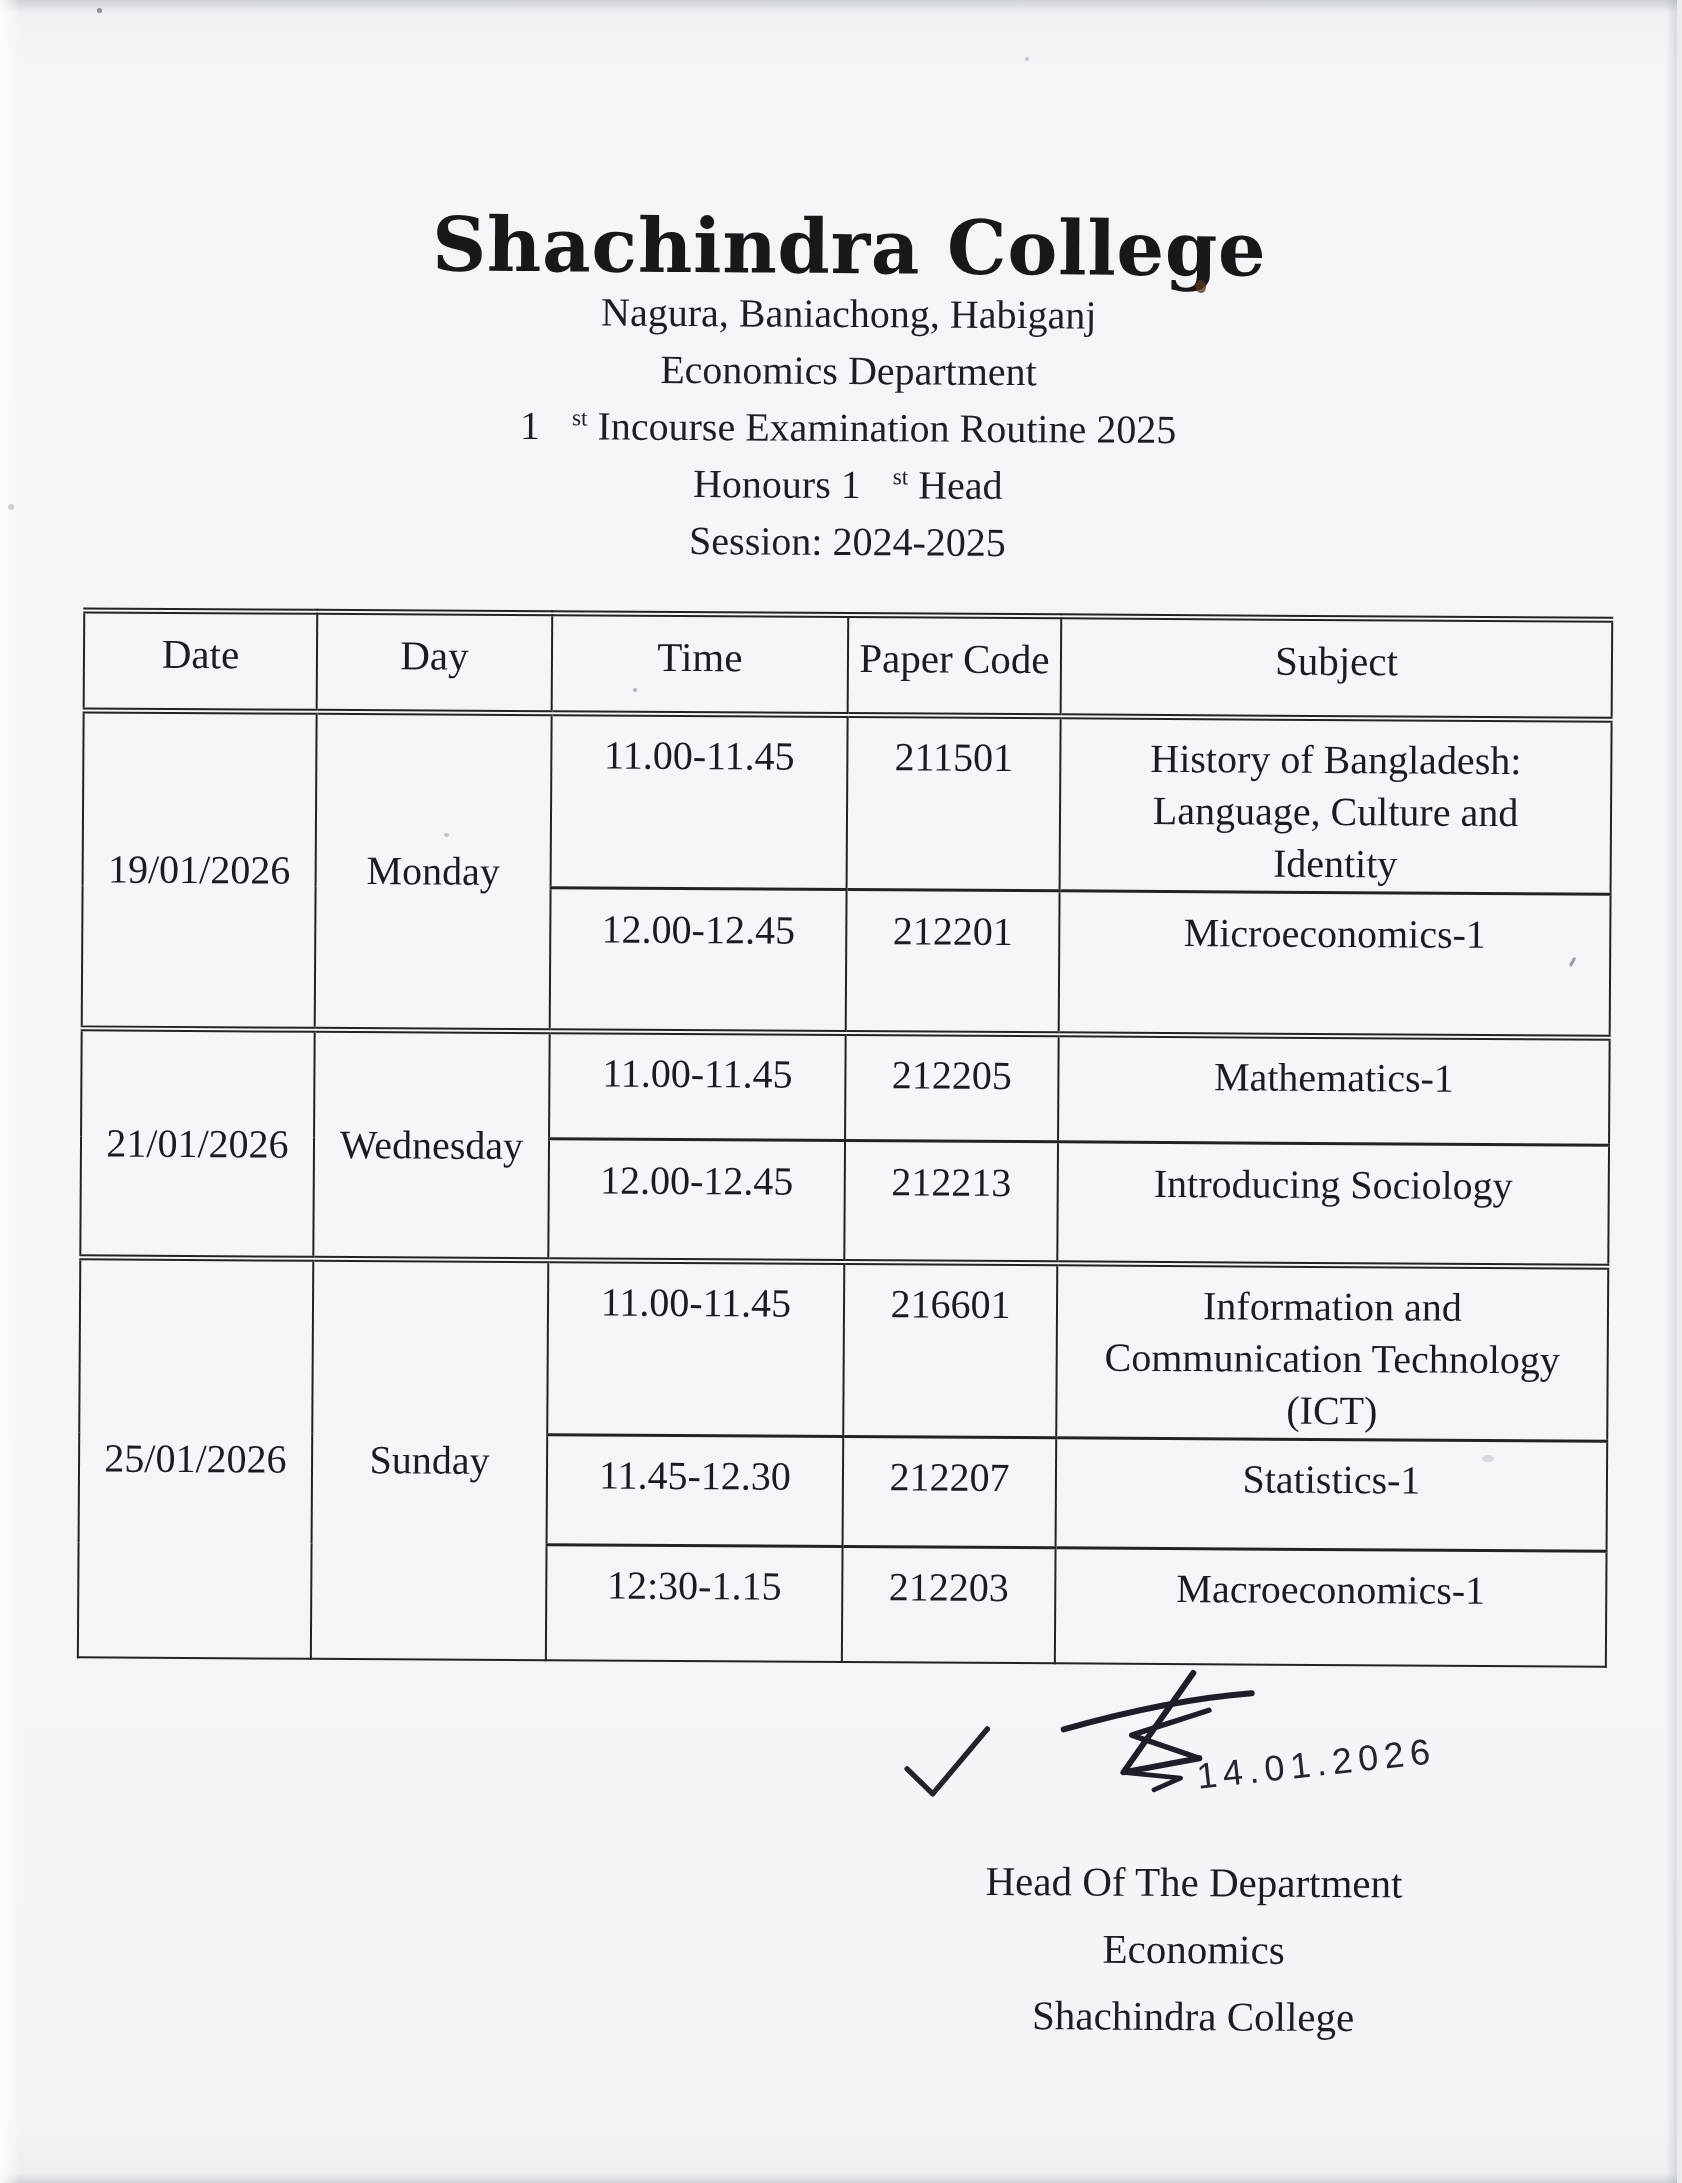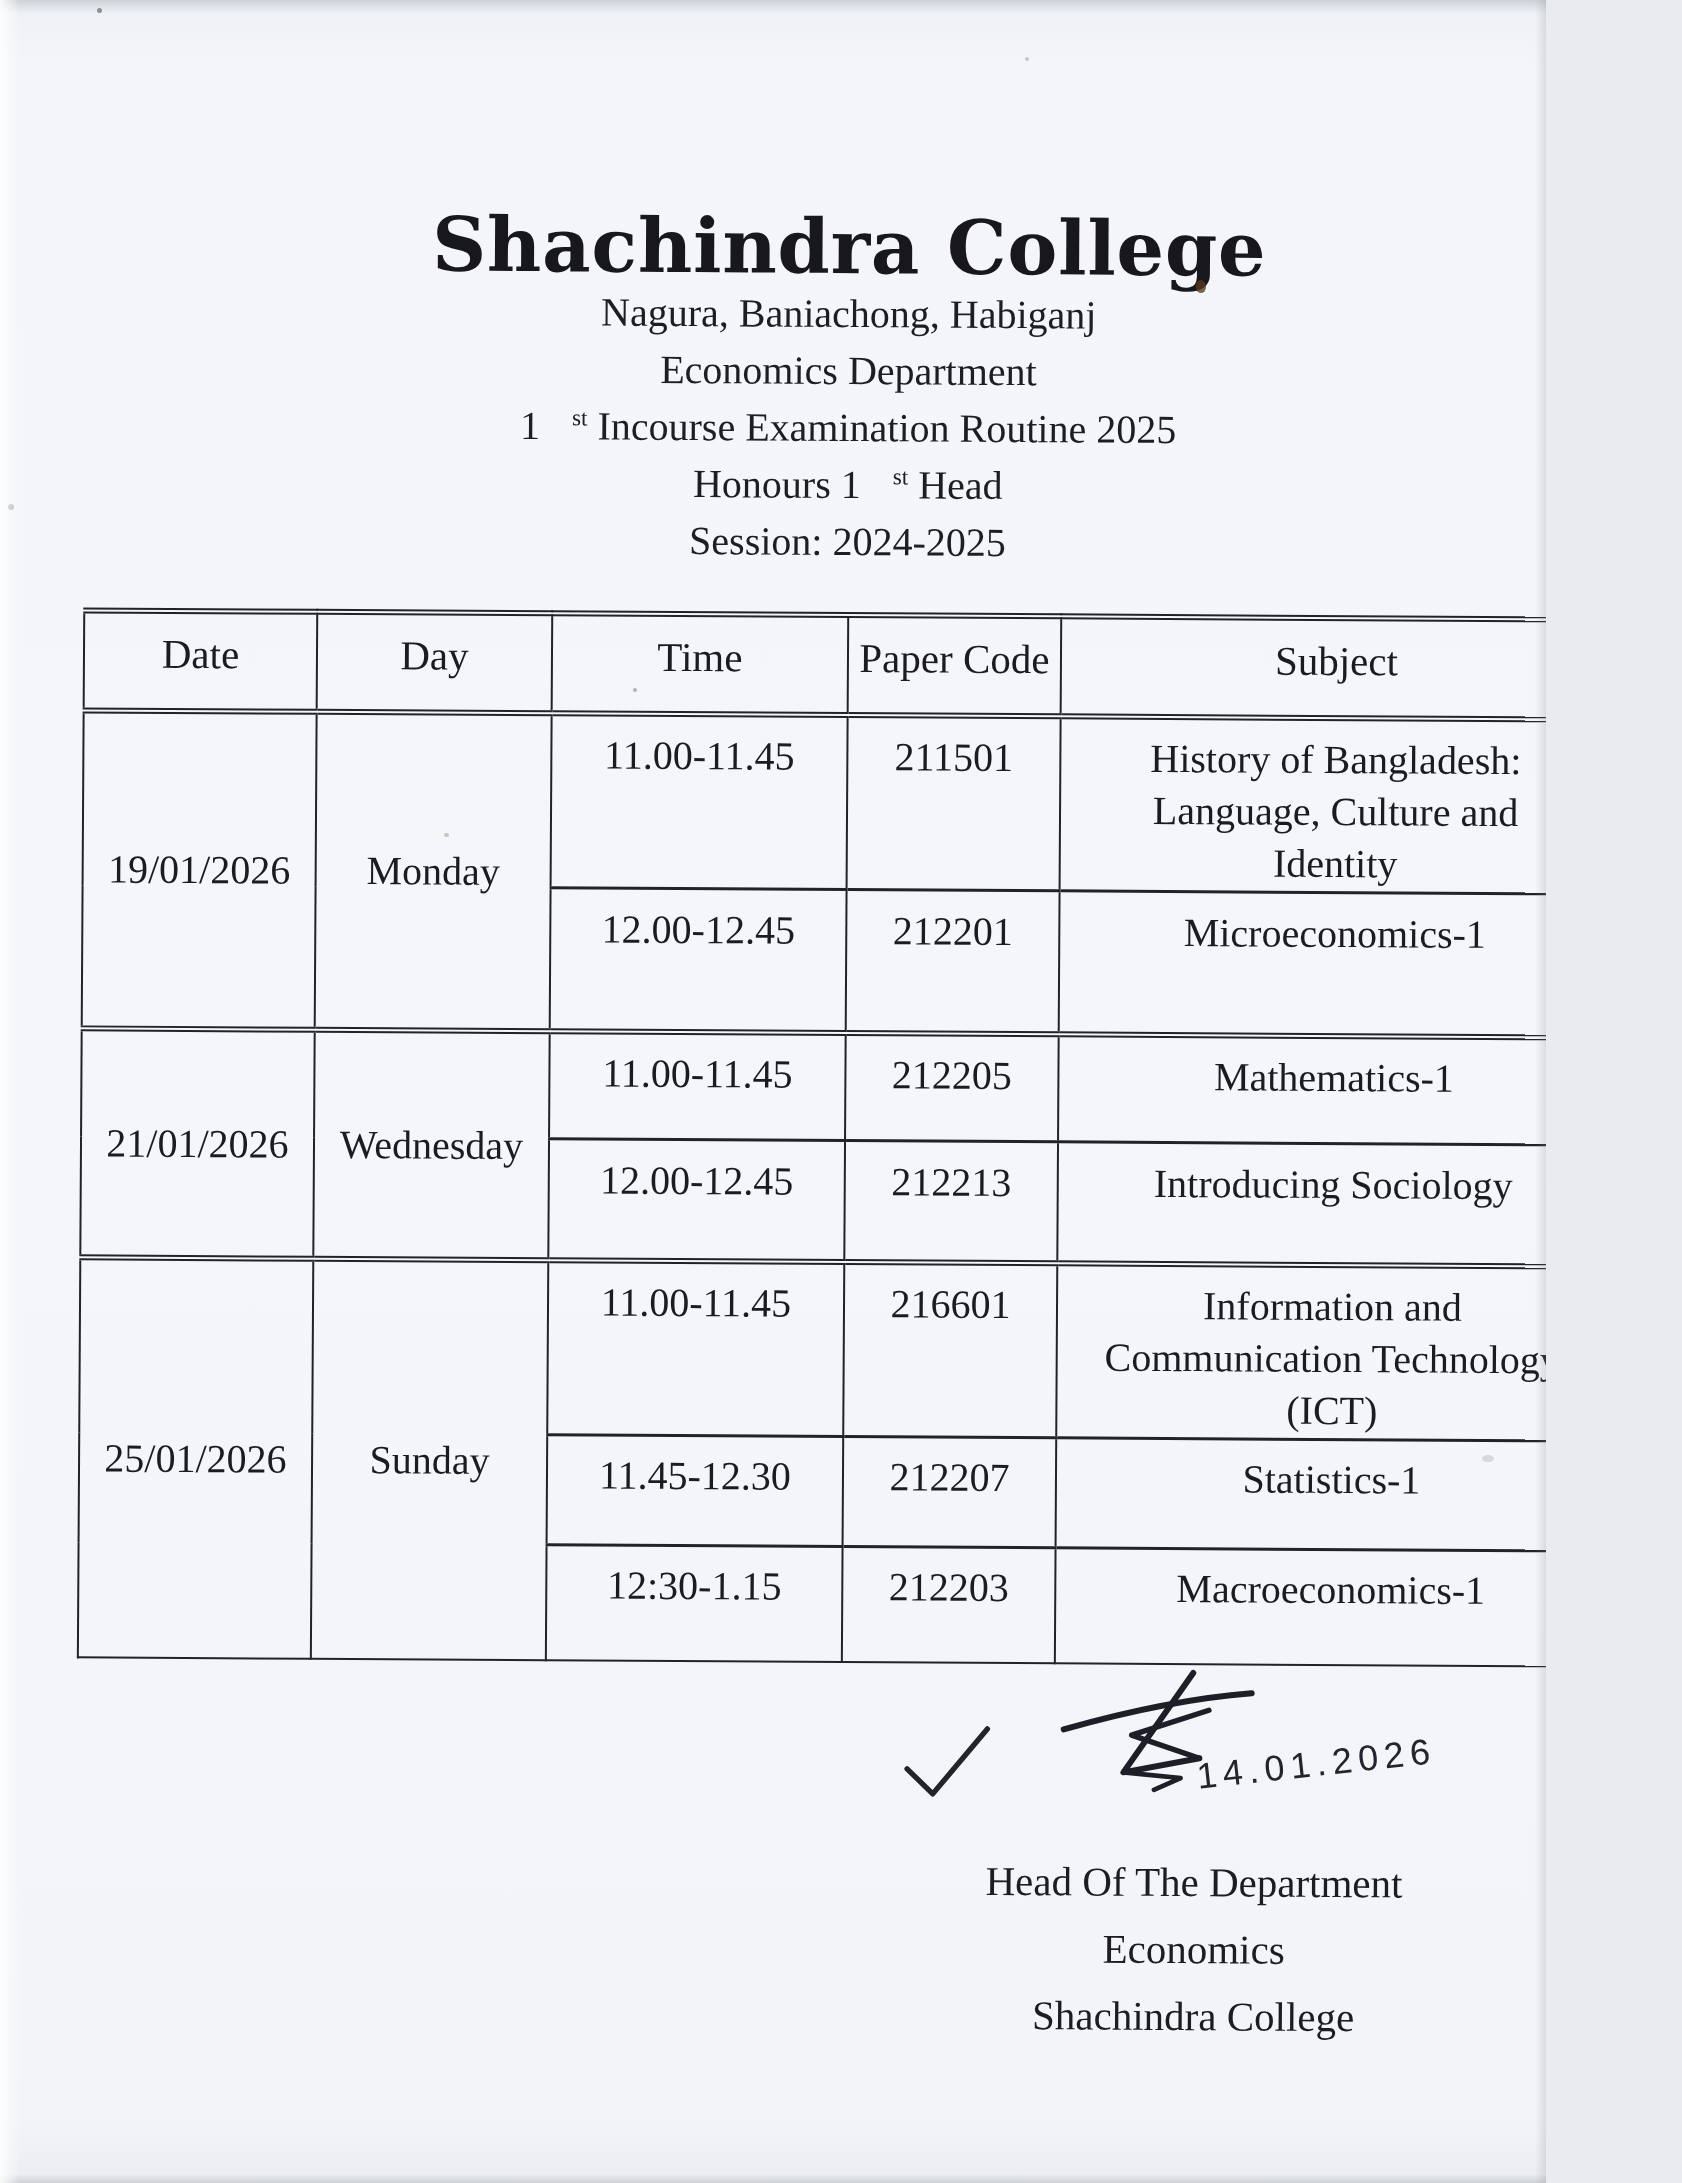--- a/index.html
+++ b/index.html
@@ -4,21 +4,21 @@
 <style>
   html,body { margin:0; padding:0; }
   body {
     width:1683px; height:2183px;
     background:#e9ebee;
     font-family:"Liberation Serif","DejaVu Serif",serif;
     color:#1d1d22;
     overflow:hidden;
   }
   .page {
-    position:relative; width:1546px; height:2183px;
+    position:relative; width:1677px; height:2183px;
     background:linear-gradient(180deg,#eef0f3 0%,#f3f5f8 3%,#f4f6f9 50%,#f2f4f7 97%,#ebedf0 100%);
     overflow:hidden;
   }
   
   .edge-top    { position:absolute; left:0; top:0; width:100%; height:13.3px;
                  background:linear-gradient(180deg,rgba(130,140,152,.30),rgba(130,140,152,0)); }
   .edge-right  { position:absolute; right:0; top:0; width:10.7px; height:100%;
                  background:linear-gradient(270deg,rgba(120,130,142,.22),rgba(120,130,142,0)); }
   .edge-bottom { position:absolute; left:0; bottom:0; width:100%; height:9.3px;
                  background:linear-gradient(0deg,rgba(120,130,142,.25),rgba(120,130,142,0)); }

